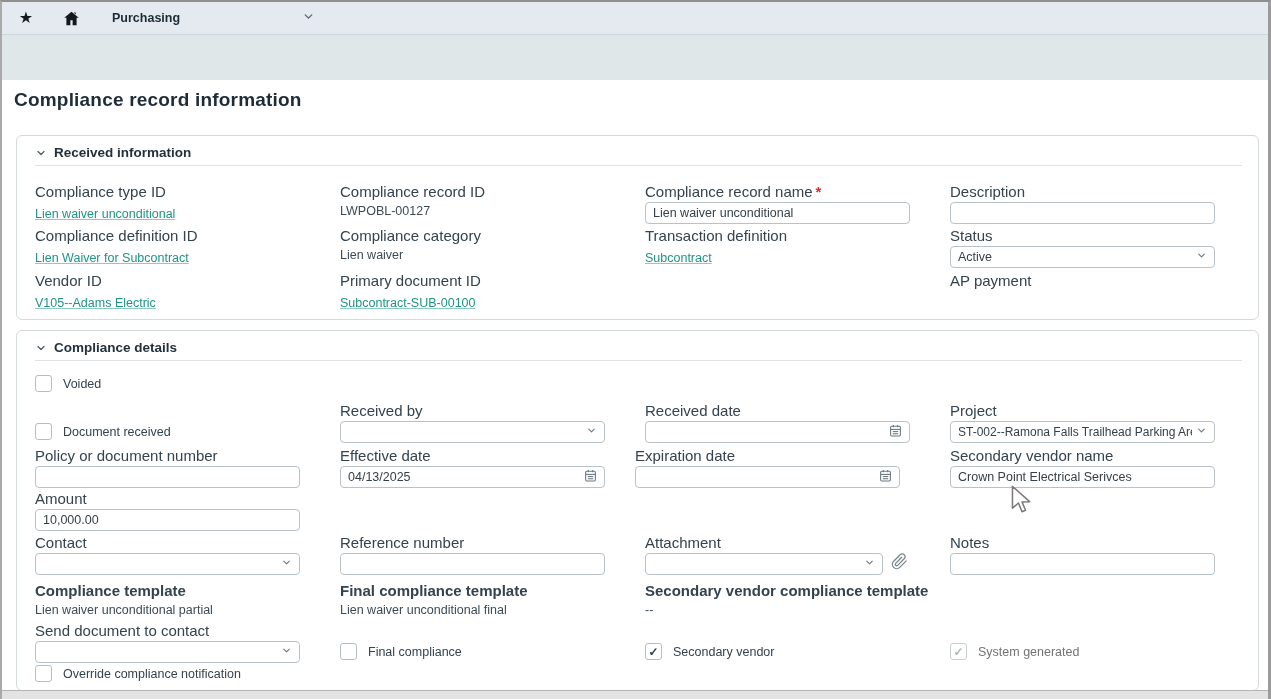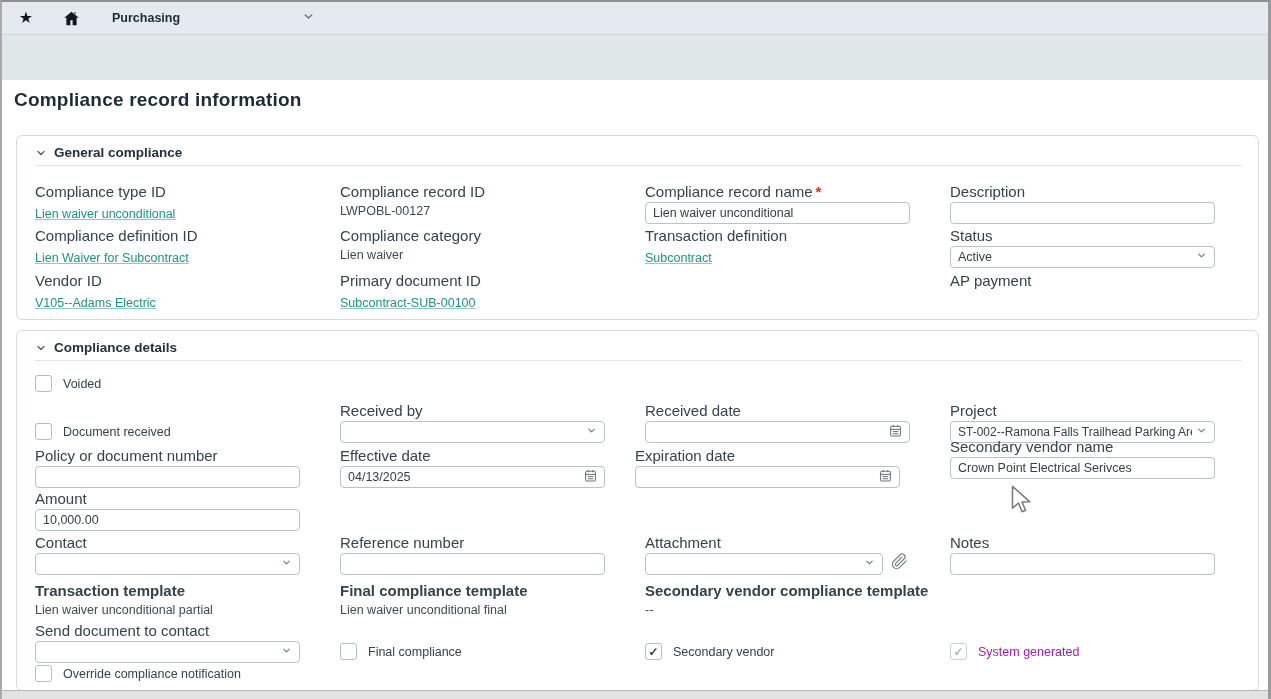--- a/index.html
+++ b/index.html
@@ -37,21 +37,21 @@
   .selbox{justify-content:space-between;cursor:pointer;}
   .sel-val{overflow:hidden;white-space:nowrap;flex:1;}
   .chev{color:#6b7880;flex:0 0 auto;margin-left:4px;}
   .cal{color:#6b7880;flex:0 0 auto;margin-left:4px;}
   
   .check{position:absolute;display:flex;align-items:center;cursor:pointer;}
   .box{width:15px;height:15px;border:1px solid #b4bec5;border-radius:3px;background:#fff;display:flex;align-items:center;justify-content:center;}
   .mark{font-size:12px;line-height:1;color:#2e3d46;font-weight:700;}
   .cb-lbl{margin-left:11px;font-size:12.5px;color:#34434e;white-space:nowrap;}
   .check.disabled .mark{color:#a9b3ba;}
-  .check.disabled .cb-lbl{color:#a21caf;}
+  .check.disabled .cb-lbl{color:#737373;}
   .check.disabled .box{border-color:#c6cfd4;}
   .clip{position:absolute;color:#7a868e;}
   
   .footer-strip{position:absolute;left:0;bottom:0;width:100%;height:8px;background:#e3e3e3;border-top:1px solid #b5b5b5;}
   .cursor{position:absolute;left:1008px;top:483px;}
 </style>
 </head>
 <body>
 
 <div class="screen">
@@ -74,21 +74,21 @@
 
   <div class="page-title">Compliance record information</div>
 
   <div class="card card1">
     <div class="sec-head">
       <span class="sec-chev">
         <svg width="12" height="12" viewBox="0 0 24 24" fill="none" stroke="currentColor" stroke-width="2.4" stroke-linecap="round" stroke-linejoin="round">
             <polyline points="6 9 12 15 18 9"></polyline>
           </svg>
       </span>
-      <span class="sec-title">General compliance</span>
+      <span class="sec-title">Received information</span>
     </div>
     <div class="sec-rule"></div>
 
     <div class="field" style="left:18px;top:48px">
       <span class="lbl">Compliance type ID</span>
       <a class="link">Lien waiver unconditional</a>
     </div>
     <div class="field" style="left:323px;top:48px">
       <span class="lbl">Compliance record ID</span>
       <span class="static-val">LWPOBL-00127</span>
@@ -219,21 +219,21 @@
         <span class="cal"><svg width="13" height="13" viewBox="0 0 24 24" fill="none" stroke="currentColor" stroke-width="2">
               <rect x="3" y="4" width="18" height="18" rx="2"></rect>
               <line x1="16" y1="2" x2="16" y2="6"></line>
               <line x1="8" y1="2" x2="8" y2="6"></line>
               <line x1="3" y1="10" x2="21" y2="10"></line>
               <line x1="7" y1="14" x2="17" y2="14"></line>
               <line x1="7" y1="18" x2="17" y2="18"></line>
             </svg></span>
       </div>
     </div>
-    <div class="field" style="left:933px;top:108px">
+    <div class="field" style="left:933px;top:117px">
       <span class="lbl">Secondary vendor name</span>
       <input class="control" value="Crown Point Electrical Serivces" style="">
     </div>
 
     <div class="field" style="left:18px;top:160px">
       <span class="lbl">Amount</span>
       <input class="control" value="10,000.00" style="">
     </div>
 
     <div class="field" style="left:18px;top:204px">
@@ -262,21 +262,21 @@
       <svg width="17" height="17" viewBox="0 0 24 24" fill="none" stroke="currentColor" stroke-width="1.8" stroke-linecap="round" stroke-linejoin="round">
           <path d="M21.44 11.05l-9.19 9.19a6 6 0 0 1-8.49-8.49l9.19-9.19a4 4 0 0 1 5.66 5.66l-9.2 9.19a2 2 0 0 1-2.83-2.83l8.49-8.48"></path>
         </svg>
     </span>
     <div class="field" style="left:933px;top:204px">
       <span class="lbl">Notes</span>
       <input class="control" value="" style="">
     </div>
 
     <div class="field" style="left:18px;top:252px">
-      <span class="lbl" style="font-weight:700">Transaction template</span>
+      <span class="lbl" style="font-weight:700">Compliance template</span>
       <span class="static-val">Lien waiver unconditional partial</span>
     </div>
     <div class="field" style="left:323px;top:252px">
       <span class="lbl" style="font-weight:700">Final compliance template</span>
       <span class="static-val">Lien waiver unconditional final</span>
     </div>
     <div class="field" style="left:628px;top:252px;width:300px">
       <span class="lbl" style="font-weight:700">Secondary vendor compliance template</span>
       <span class="static-val">--</span>
     </div>

